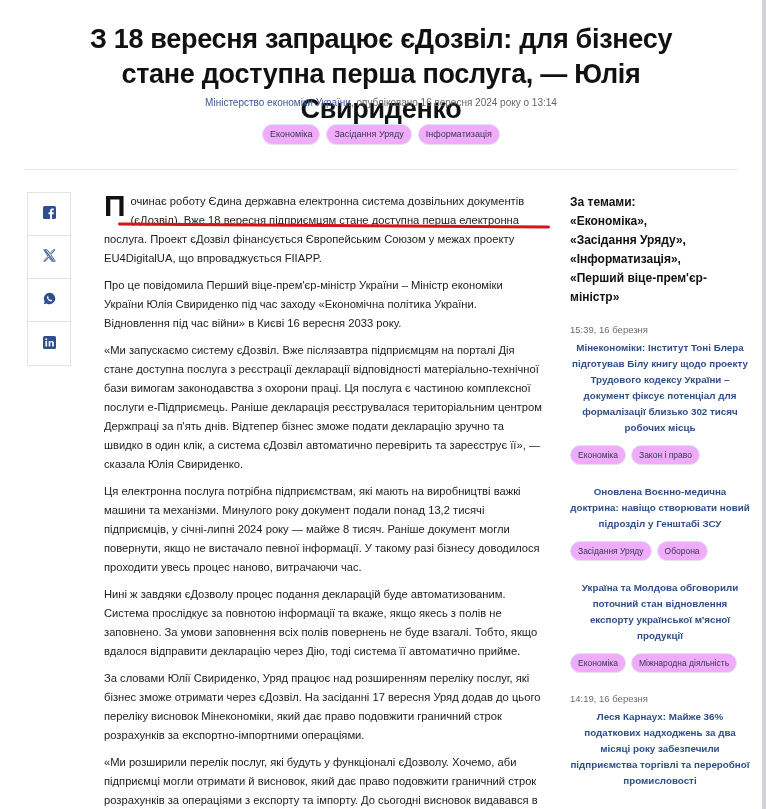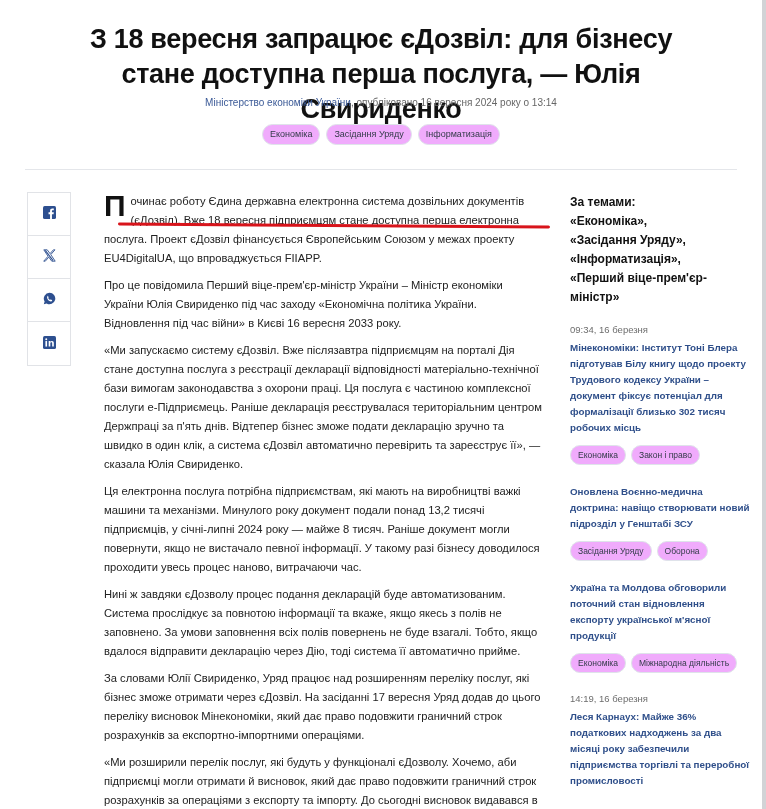--- a/index.html
+++ b/index.html
@@ -48,21 +48,21 @@
   .hl { position: relative; }
   .redline {
     position: absolute; left: 14px; top: 32px; width: 432px; height: 3px;
     background: #d8141b; border-radius: 2px; transform: rotate(0.4deg);
   }
 
   .aside { position: absolute; left: 570px; top: 193px; width: 180px; }
   .aside-head { font-size: 12px; line-height: 19px; font-weight: bold; color: #111111; margin-bottom: 16px; }
   .news { margin-bottom: 19px; }
   .news-time { font-size: 9.5px; color: #6d6d6d; line-height: 14px; margin-bottom: 3px; }
-  .news-title { font-size: 9.8px; line-height: 16px; font-weight: bold; color: #2f4f8a; margin-bottom: 9px; }
+  .news-title { font-size: 9.8px; line-height: 16px; font-weight: bold; color: #2f4f8a; margin-bottom: 9px; text-align: center; }
   .news-tags { display: flex; gap: 5px; }
   .news-tags .tag { font-size: 8.5px; height: 20px; line-height: 18px; }
 </style>
 </head>
 <body>
 
 <div class="page">
 
   <h1 class="title">З 18 вересня запрацює єДозвіл: для бізнесу стане доступна перша послуга, — Юлія Свириденко</h1>
 
@@ -130,21 +130,21 @@
   </div>
 
   <aside class="aside">
     <div class="aside-head" style="white-space: pre-line;">За темами:
 «Економіка»,
 «Засідання Уряду»,
 «Інформатизація»,
 «Перший віце-прем'єр-міністр»</div>
 
     <div class="news">
-      <div class="news-time">09:34, 16 березня</div>
+      <div class="news-time">15:39, 16 березня</div>
       <a class="news-title" style="display:block">Мінекономіки: Інститут Тоні Блера підготував Білу книгу щодо проекту Трудового кодексу України – документ фіксує потенціал для формалізації близько 302 тисяч робочих місць</a>
       <div class="news-tags">
         <a class="tag">Економіка</a>
         <a class="tag">Закон і право</a>
       </div>
     </div>
 
     <div class="news">
       <a class="news-title" style="display:block">Оновлена Воєнно-медична доктрина: навіщо створювати новий підрозділ у Генштабі ЗСУ</a>
       <div class="news-tags">

